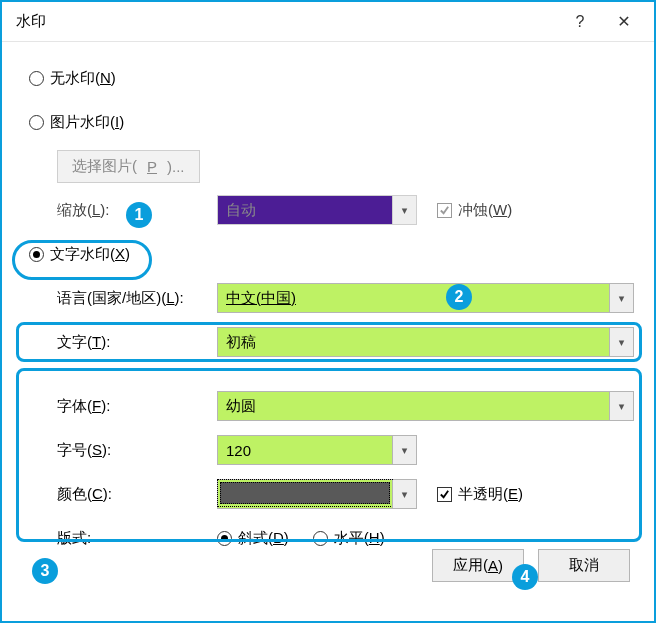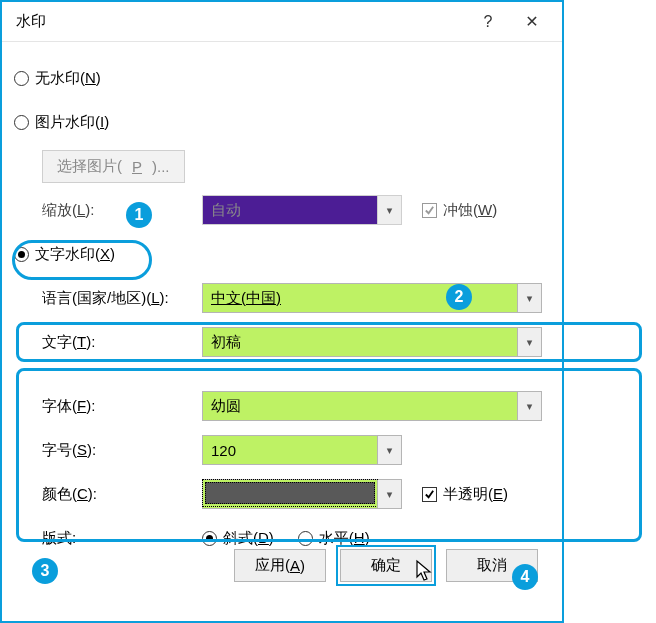--- a/index.html
+++ b/index.html
@@ -4,21 +4,21 @@
 <style>
   * { box-sizing: border-box; }
   body {
     margin: 0;
     font-family: "Microsoft YaHei", "SimSun", sans-serif;
     font-size: 15px;
     background: #fff;
     color: #000;
   }
   .dialog {
-    width: 564px;
+    width: 656px;
     height: 623px;
     border: 2px solid #0a9edc;
     background: #fff;
     position: relative;
   }
   .titlebar {
     height: 40px;
     display: flex;
     align-items: center;
     padding: 0 8px 0 14px;
@@ -28,21 +28,21 @@
   .titlebar-btn {
     width: 44px;
     height: 32px;
     display: flex;
     align-items: center;
     justify-content: center;
     font-size: 16px;
     color: #333;
   }
   .body {
-    padding: 18px 20px 18px 12px;
+    padding: 18px 20px 18px 27px;
     position: relative;
   }
   .row {
     display: flex;
     align-items: center;
     min-height: 36px;
     margin-bottom: 8px;
     position: relative;
   }
   .radio {
@@ -334,26 +334,20 @@
     </div>
 
   </div>
 
   <div class="footer">
     <button class="btn">
       <span>应用(</span>
         <span class="mnemonic">A</span>
         <span>)</span>
     </button>
-    <button class="btn ok-btn">
-      <span>确定</span>
-      <svg class="cursor" width="20" height="24" viewBox="0 0 20 24">
-        <path d="M2 2 L2 18 L6 14 L9 21 L12 20 L9 13 L15 13 Z" fill="#fff" stroke="#000" stroke-width="1.2"></path>
-      </svg>
-    </button>
     <button class="btn">取消</button>
   </div>
 
   <div class="annot-oval" style="left:10px; top:238px; width:140px; height:40px;"></div>
   <div class="annot-num" style="left:124px; top:200px;">1</div>
 
   <div class="annot-num" style="left:444px; top:282px;">2</div>
 
   <div class="annot-rect" style="left:14px; top:320px; width:626px; height:40px;"></div>
 

